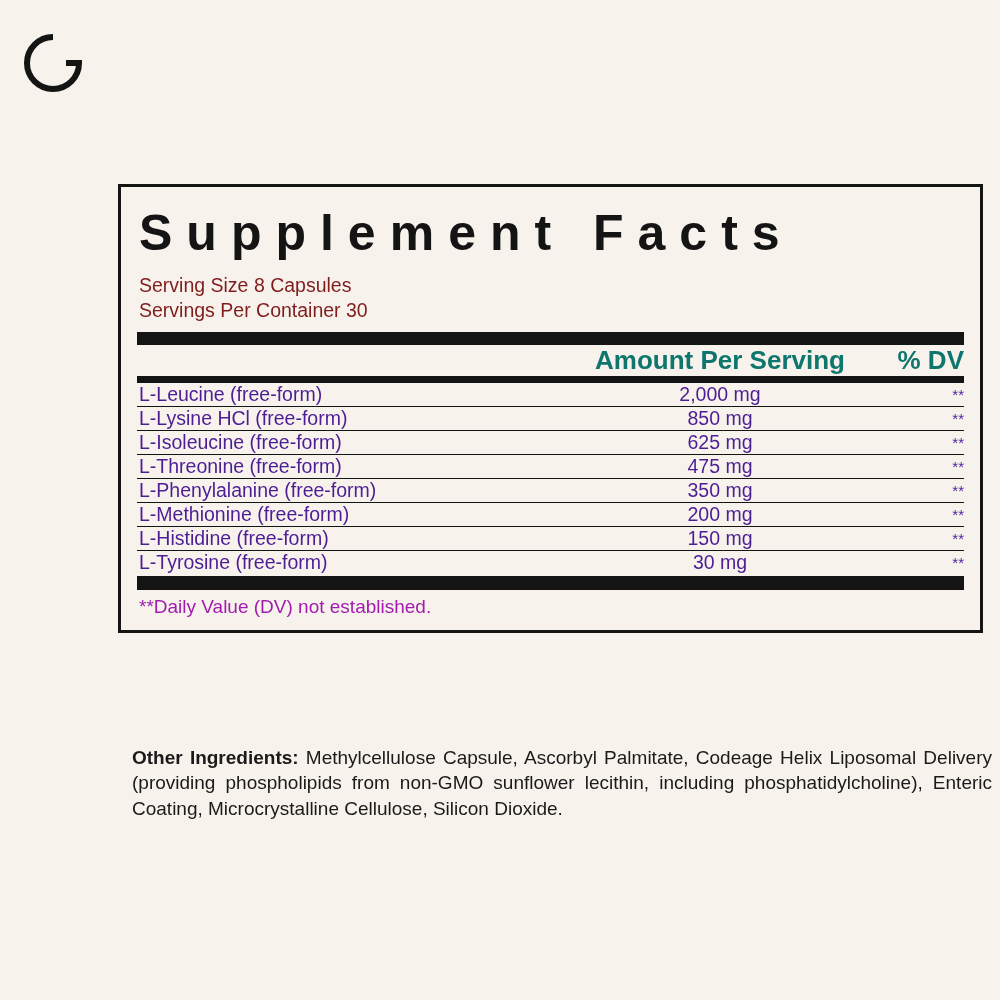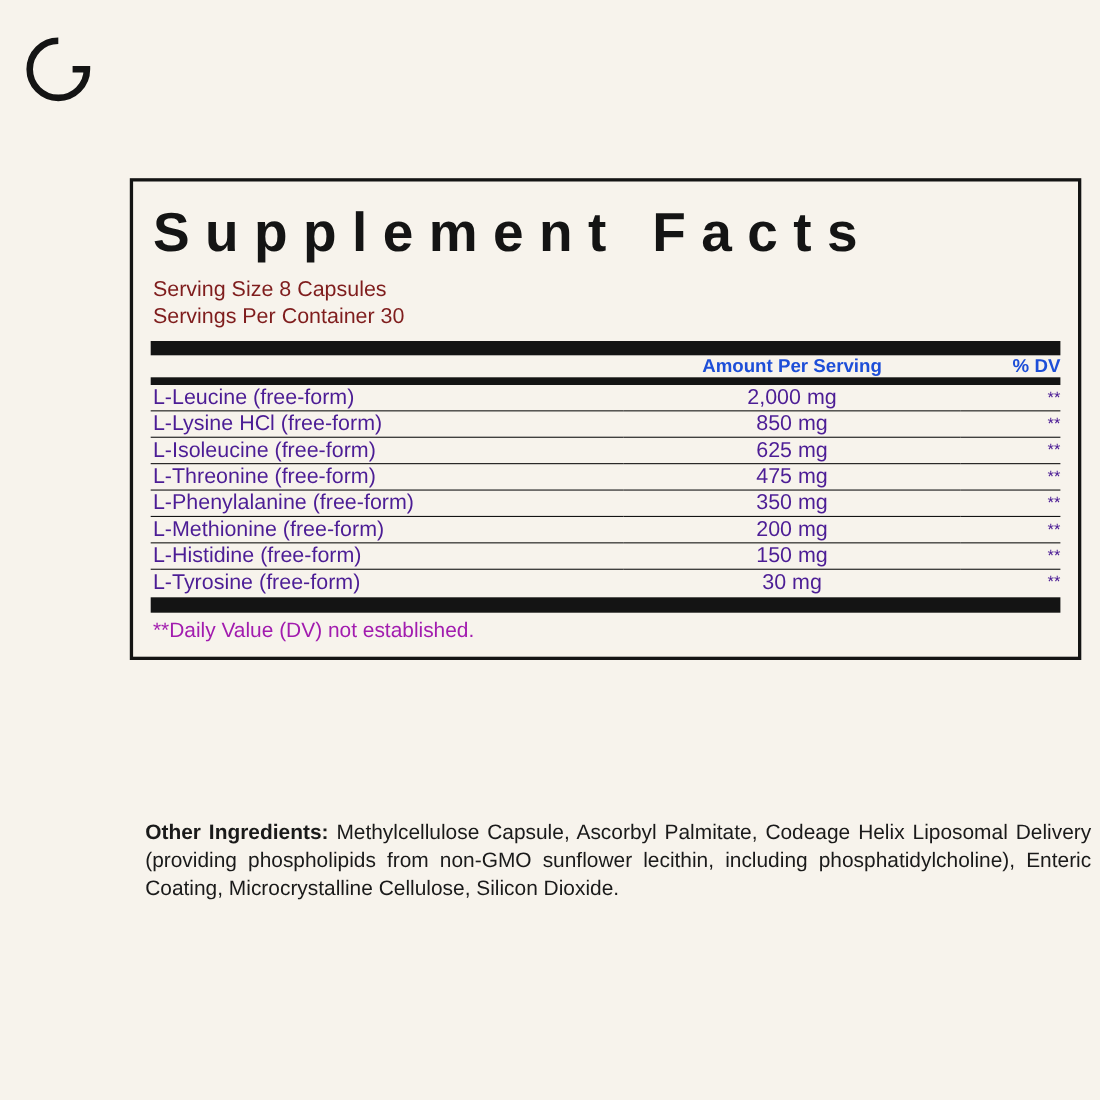--- a/index.html
+++ b/index.html
@@ -31,21 +31,21 @@
     top: 32px;
     width: 62px;
     height: 62px;
   }
   .logo-mark svg { display: block; }
 
   
   .facts-panel {
     position: absolute;
     left: 118px;
-    top: 162px;
+    top: 184px;
     width: 865px;
     border: 3px solid #141414;
     box-sizing: border-box;
     background: #f7f3ec;
     padding: 14px 16px 10px 16px;
   }
 
   .facts-title {
     font-size: 50px;
     font-weight: bold;
@@ -86,24 +86,24 @@
   table.facts-table th,
   table.facts-table td {
     padding: 0;
     vertical-align: baseline;
   }
   .col-name   { width: 52%; }
   .col-amount { width: 37%; }
   .col-dv     { width: 11%; }
 
   .head-row th {
-    font-size: 17px;
+    font-size: 26px;
     font-weight: bold;
     padding: 6px 0 7px 0;
-    color: #1d4ed8;
+    color: #0f766e;
   }
   .head-row .th-name { text-align: left; }
   .head-row .th-amount { text-align: center; }
   .head-row .th-dv { text-align: right; }
 
   .ing-row td {
     font-size: 19.5px;
     padding: 6px 0 6px 0;
     border-bottom: 1.5px solid #141414;
     color: #4c1d95;

